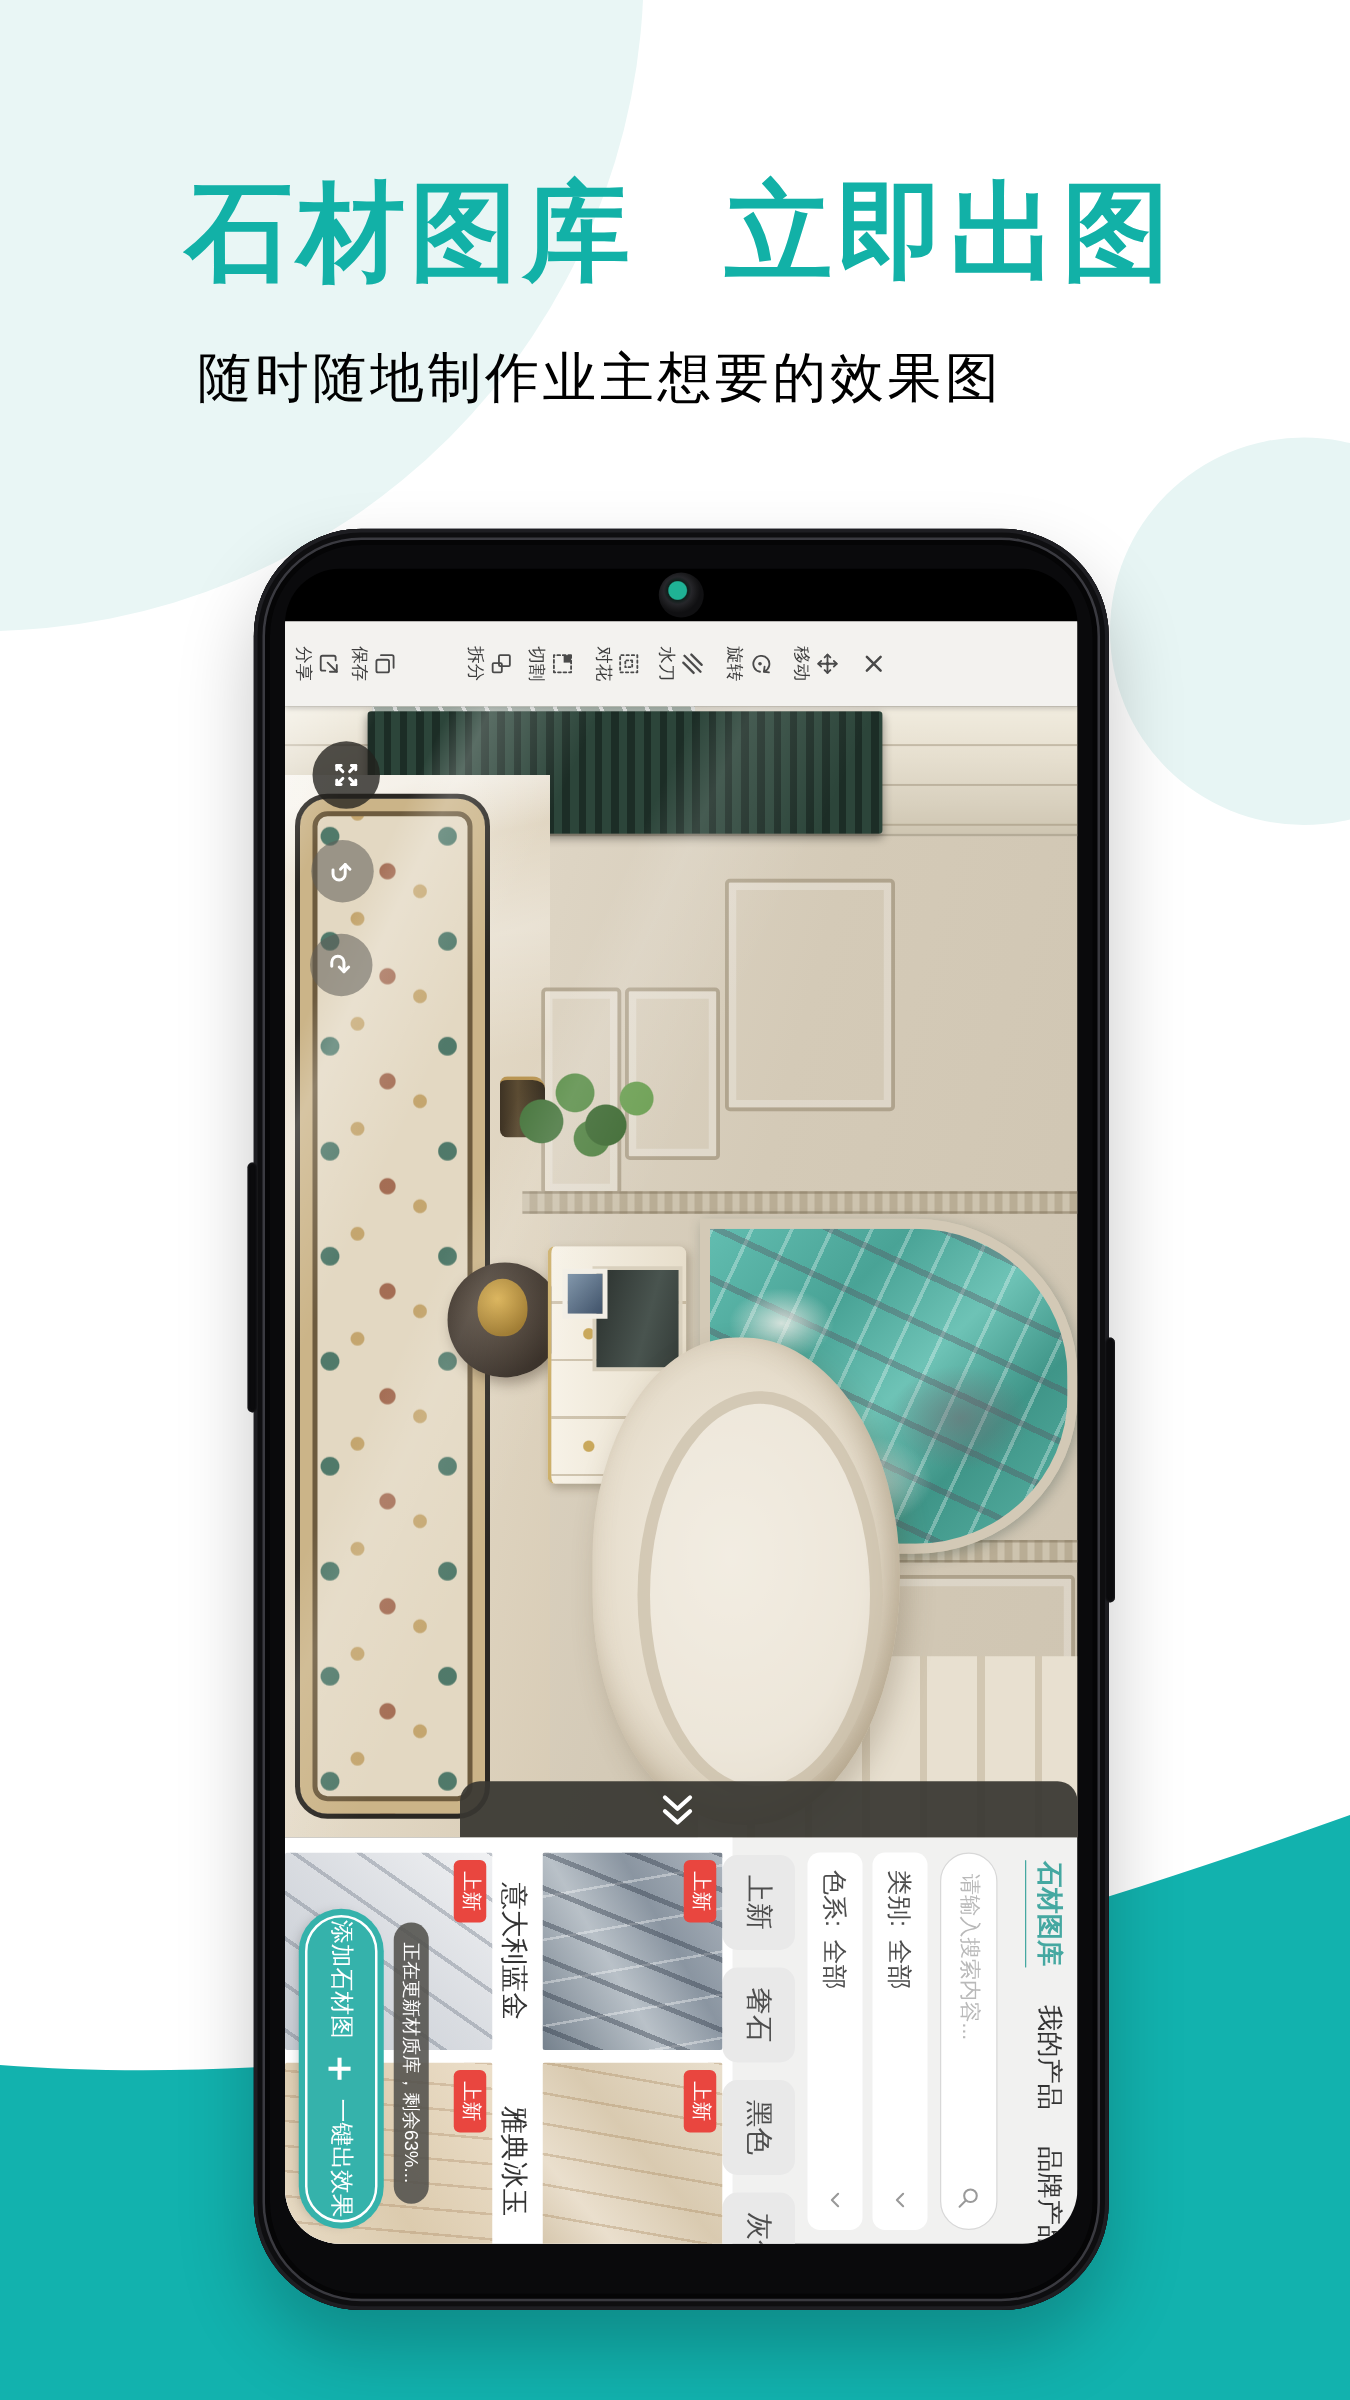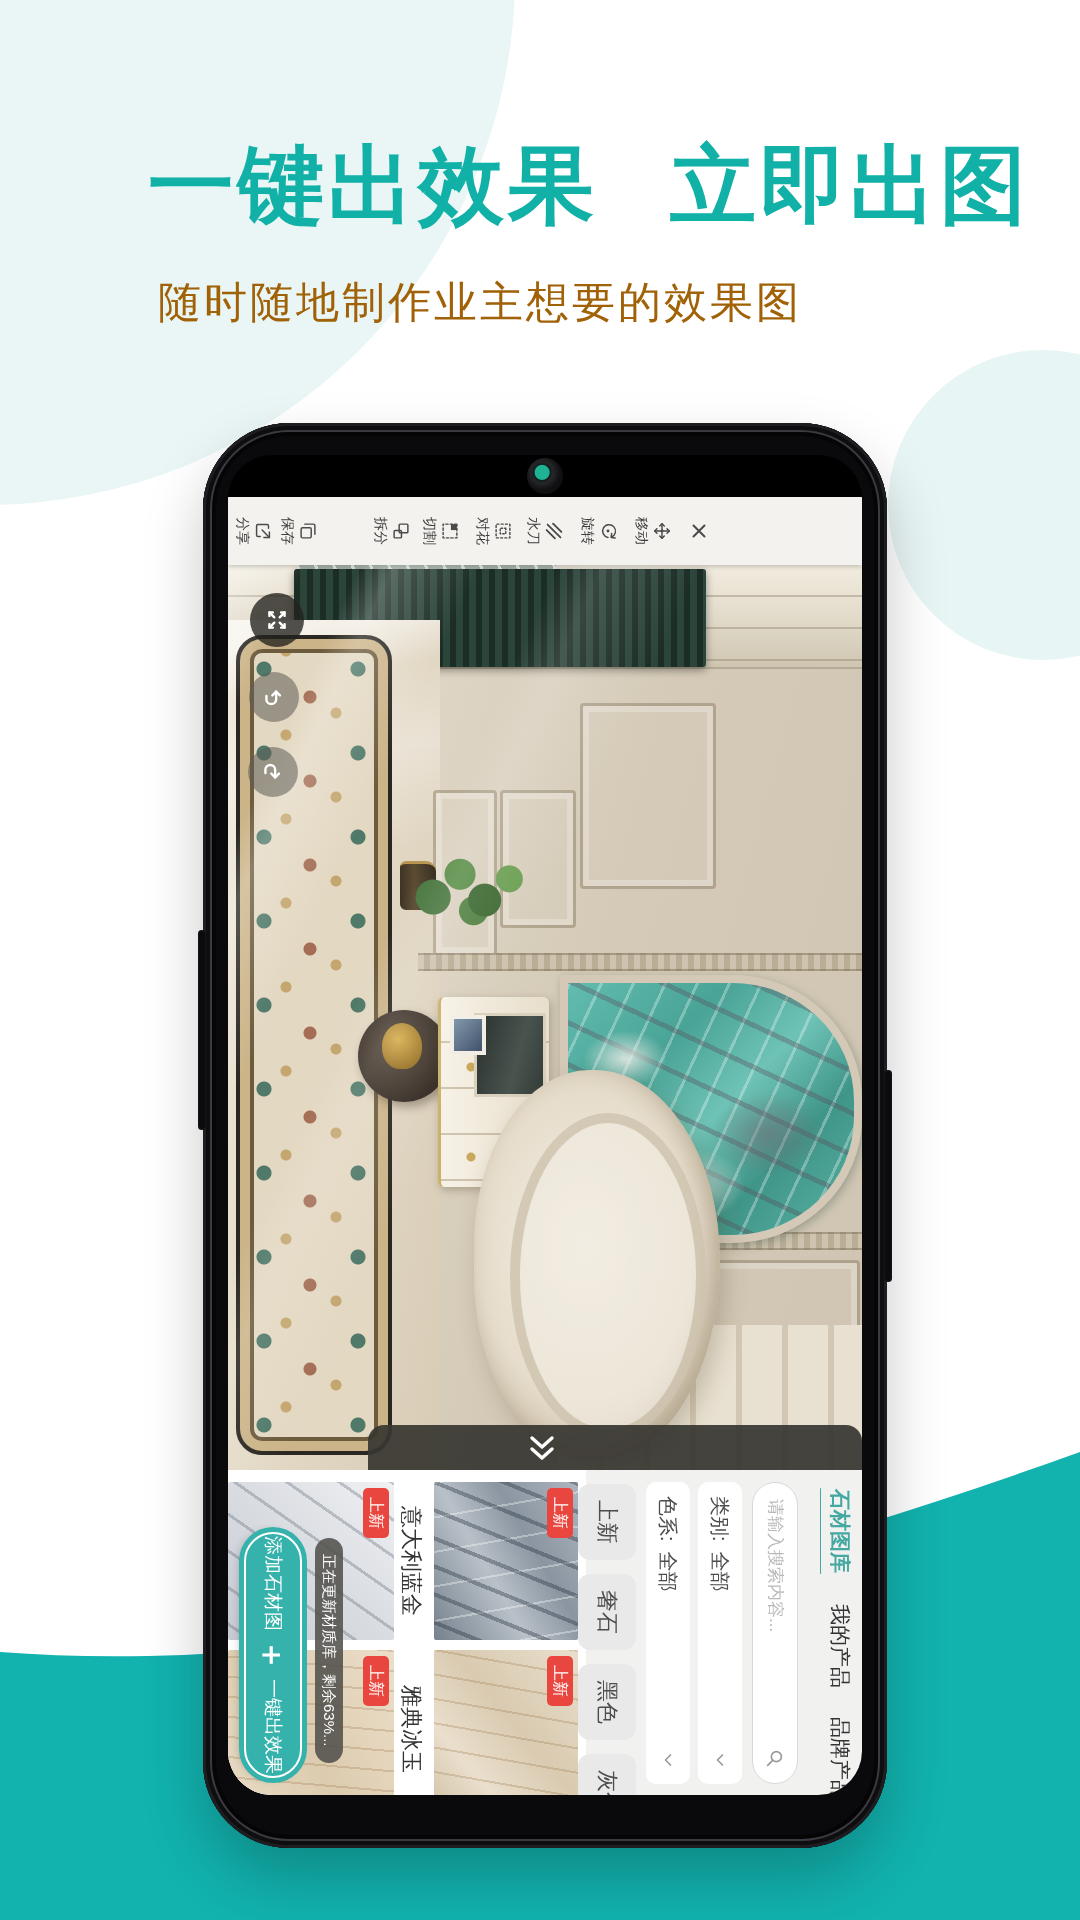--- a/index.html
+++ b/index.html
@@ -7,21 +7,21 @@
        font-family:"Liberation Sans","DejaVu Sans",sans-serif;}
   .abs{position:absolute;}
 
   
   .decor-circle-tl{left:-545px;top:-555px;width:1060px;height:1060px;border-radius:50%;background:#e9f6f5;}
   .decor-circle-r{left:888px;top:350px;width:310px;height:310px;border-radius:50%;background:#e7f5f4;}
   .wave{left:0;top:0;width:1080px;height:1920px;}
 
   .page-title{left:148px;top:128px;width:900px;font-size:86px;font-weight:900;color:#12b1a7;
               letter-spacing:4px;word-spacing:44px;white-space:nowrap;}
-  .page-subtitle{left:158px;top:274px;width:900px;font-size:43px;font-weight:500;color:#a16207;letter-spacing:3px;white-space:nowrap;}
+  .page-subtitle{left:158px;top:274px;width:900px;font-size:43px;font-weight:500;color:#000000;letter-spacing:3px;white-space:nowrap;}
 
   
   .phone{left:203px;top:423px;width:684px;height:1425px;border-radius:86px;background:#0a0a0c;
          box-shadow:inset 0 0 0 3px #1e1e22,inset 0 0 0 7px #0e0e10,inset 0 0 0 9px #3a3a40,
                     inset 0 0 0 13px #050506,0 30px 60px rgba(0,0,0,.22);}
   .side-btn{background:#0b0b0d;border-radius:5px;box-shadow:inset 0 0 2px #2e2e33;}
   .side-btn.l{left:-5px;width:8px;top:507px;height:200px;}
   .side-btn.r{right:-5px;width:8px;top:647px;height:212px;}
   .screen{left:25px;top:32px;width:634px;height:1340px;border-radius:44px;background:#000;overflow:hidden;}
   .cam-hole{left:299px;top:3px;width:36px;height:36px;border-radius:50%;
@@ -173,21 +173,21 @@
 </style>
 </head>
 <body>
 
 <div class="abs decor-circle-tl"></div>
 <div class="abs decor-circle-r"></div>
 <svg class="abs wave" viewBox="0 0 1080 1920" preserveAspectRatio="none">
   <path d="M0,1652 C260,1672 600,1625 1080,1452 L1080,1920 L0,1920 Z" fill="#12b2ae"></path>
 </svg>
 
-<div class="abs page-title">一键出效果 立即出图</div>
+<div class="abs page-title">石材图库 立即出图</div>
 <div class="abs page-subtitle">随时随地制作业主想要的效果图</div>
 
 <div class="abs phone">
   <div class="abs side-btn l"></div>
   <div class="abs side-btn r"></div>
 
   <div class="abs screen">
     <div class="abs cam-hole"></div>
 
     <div class="abs scene">

